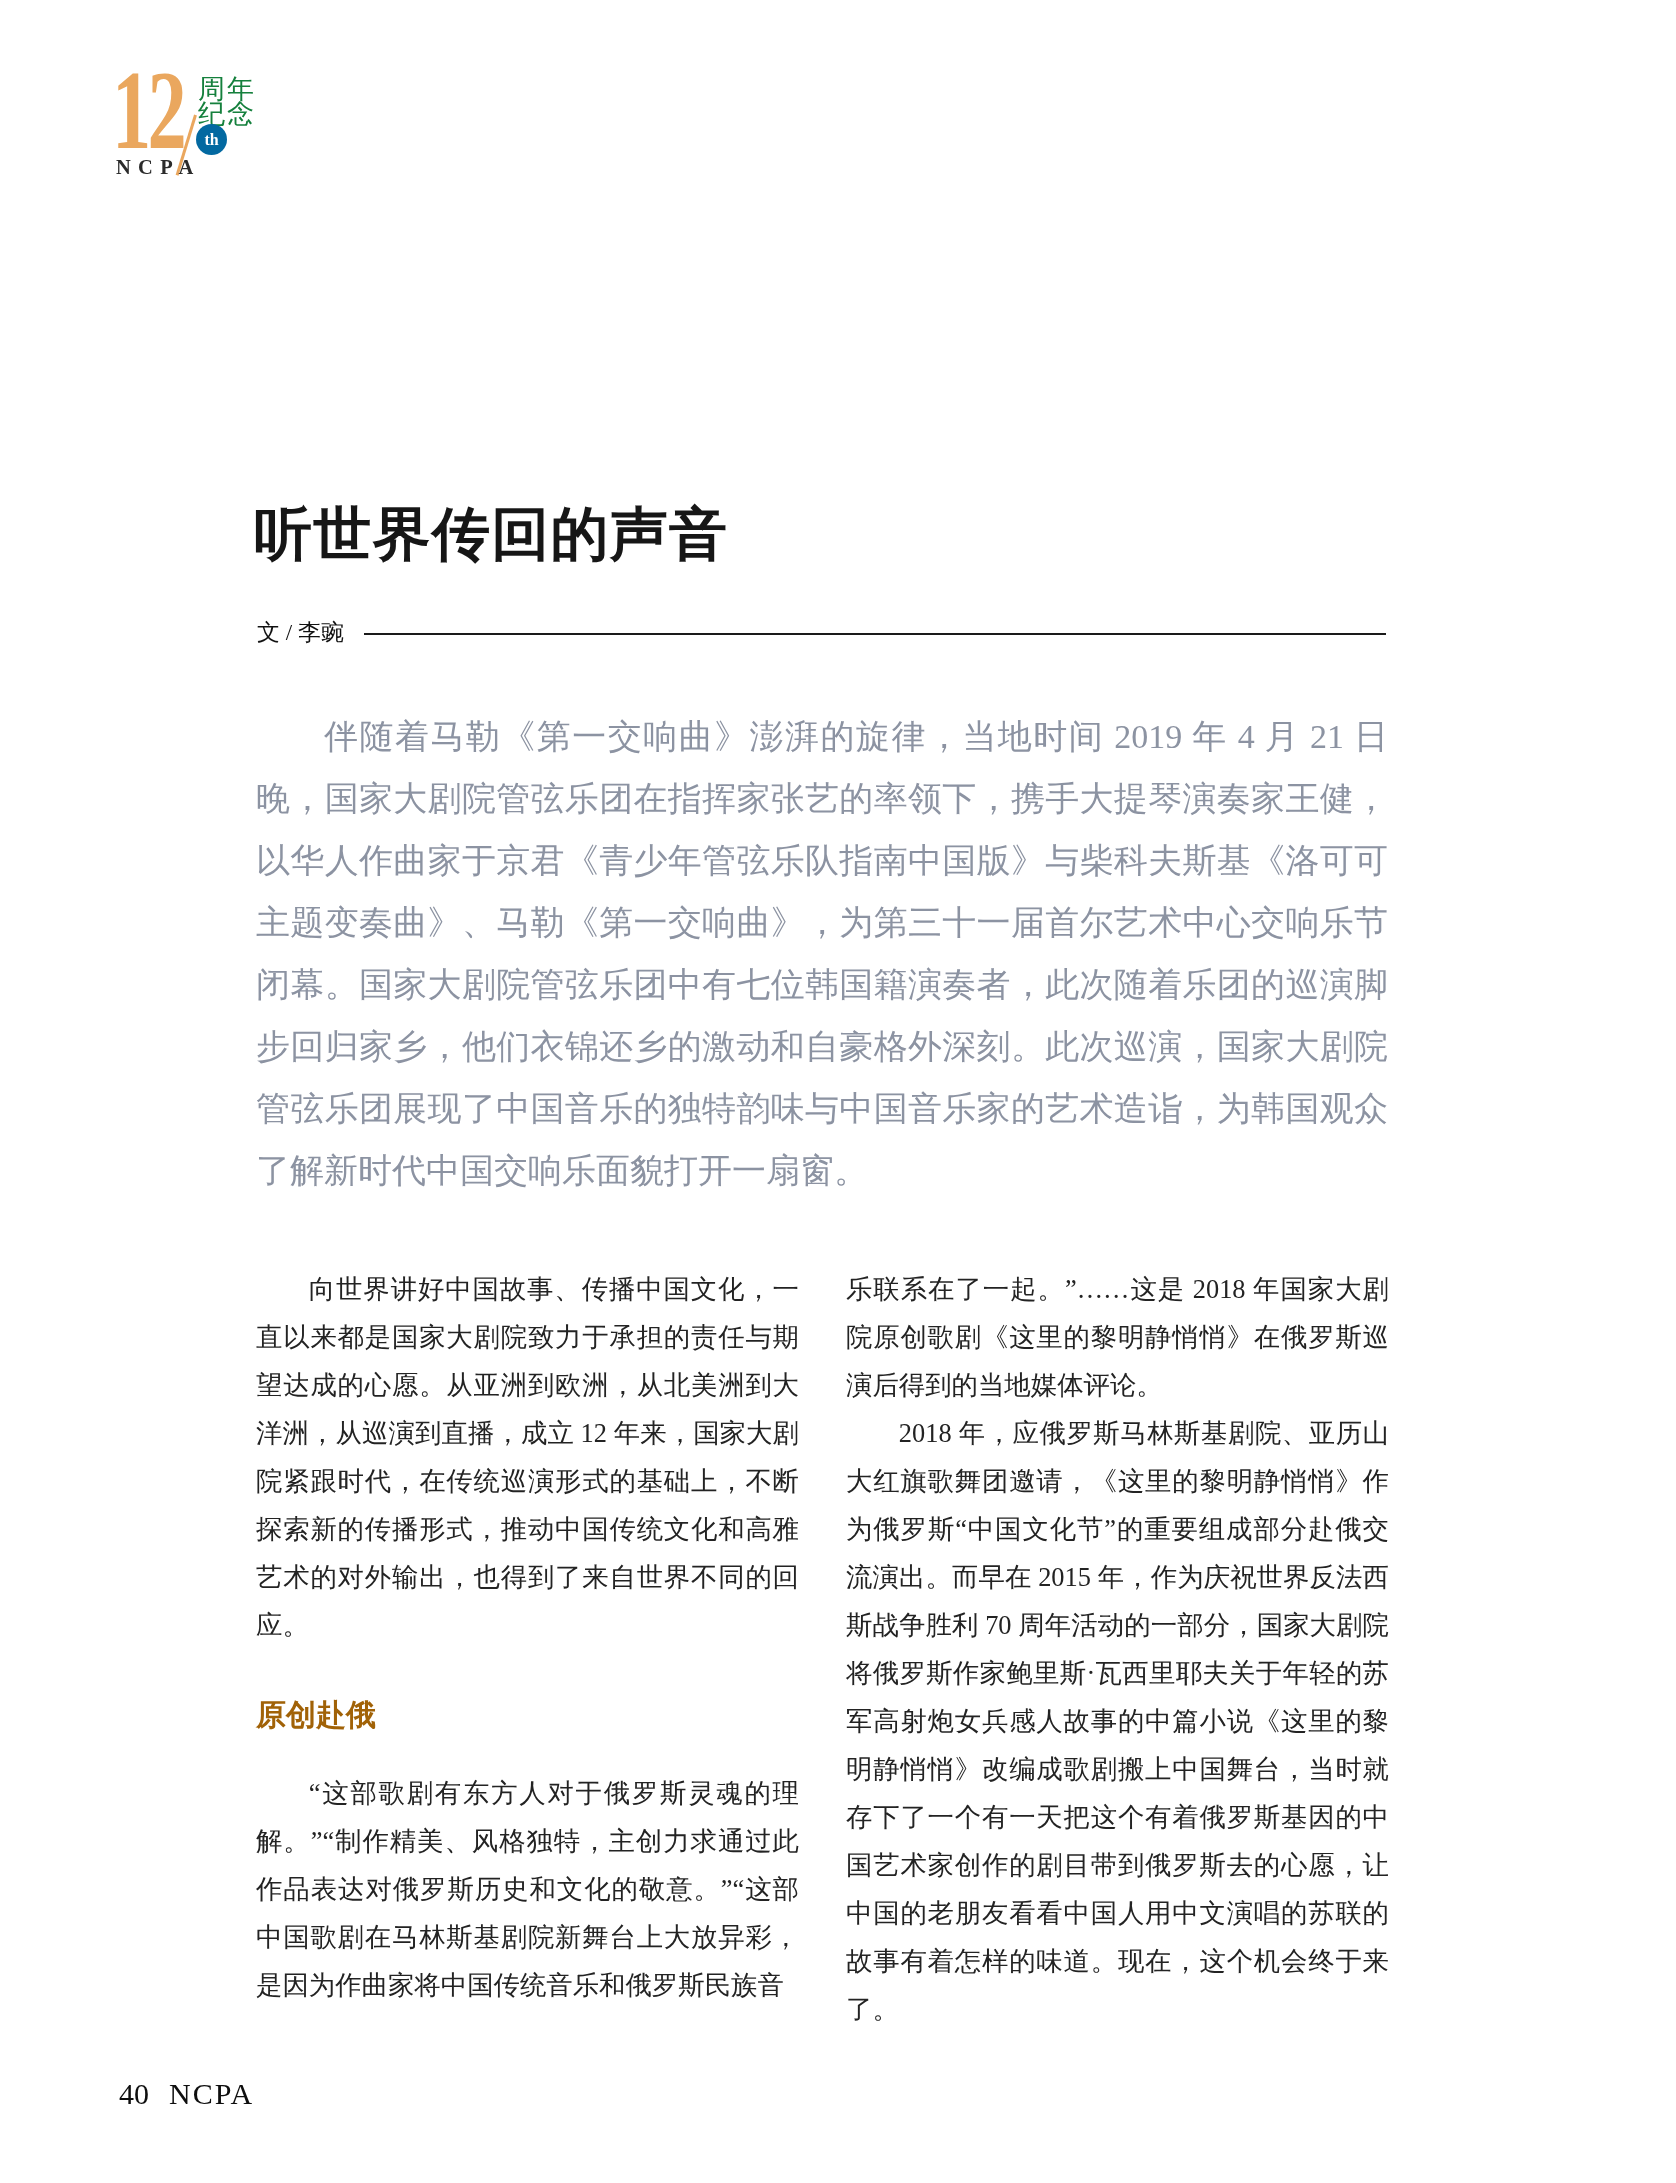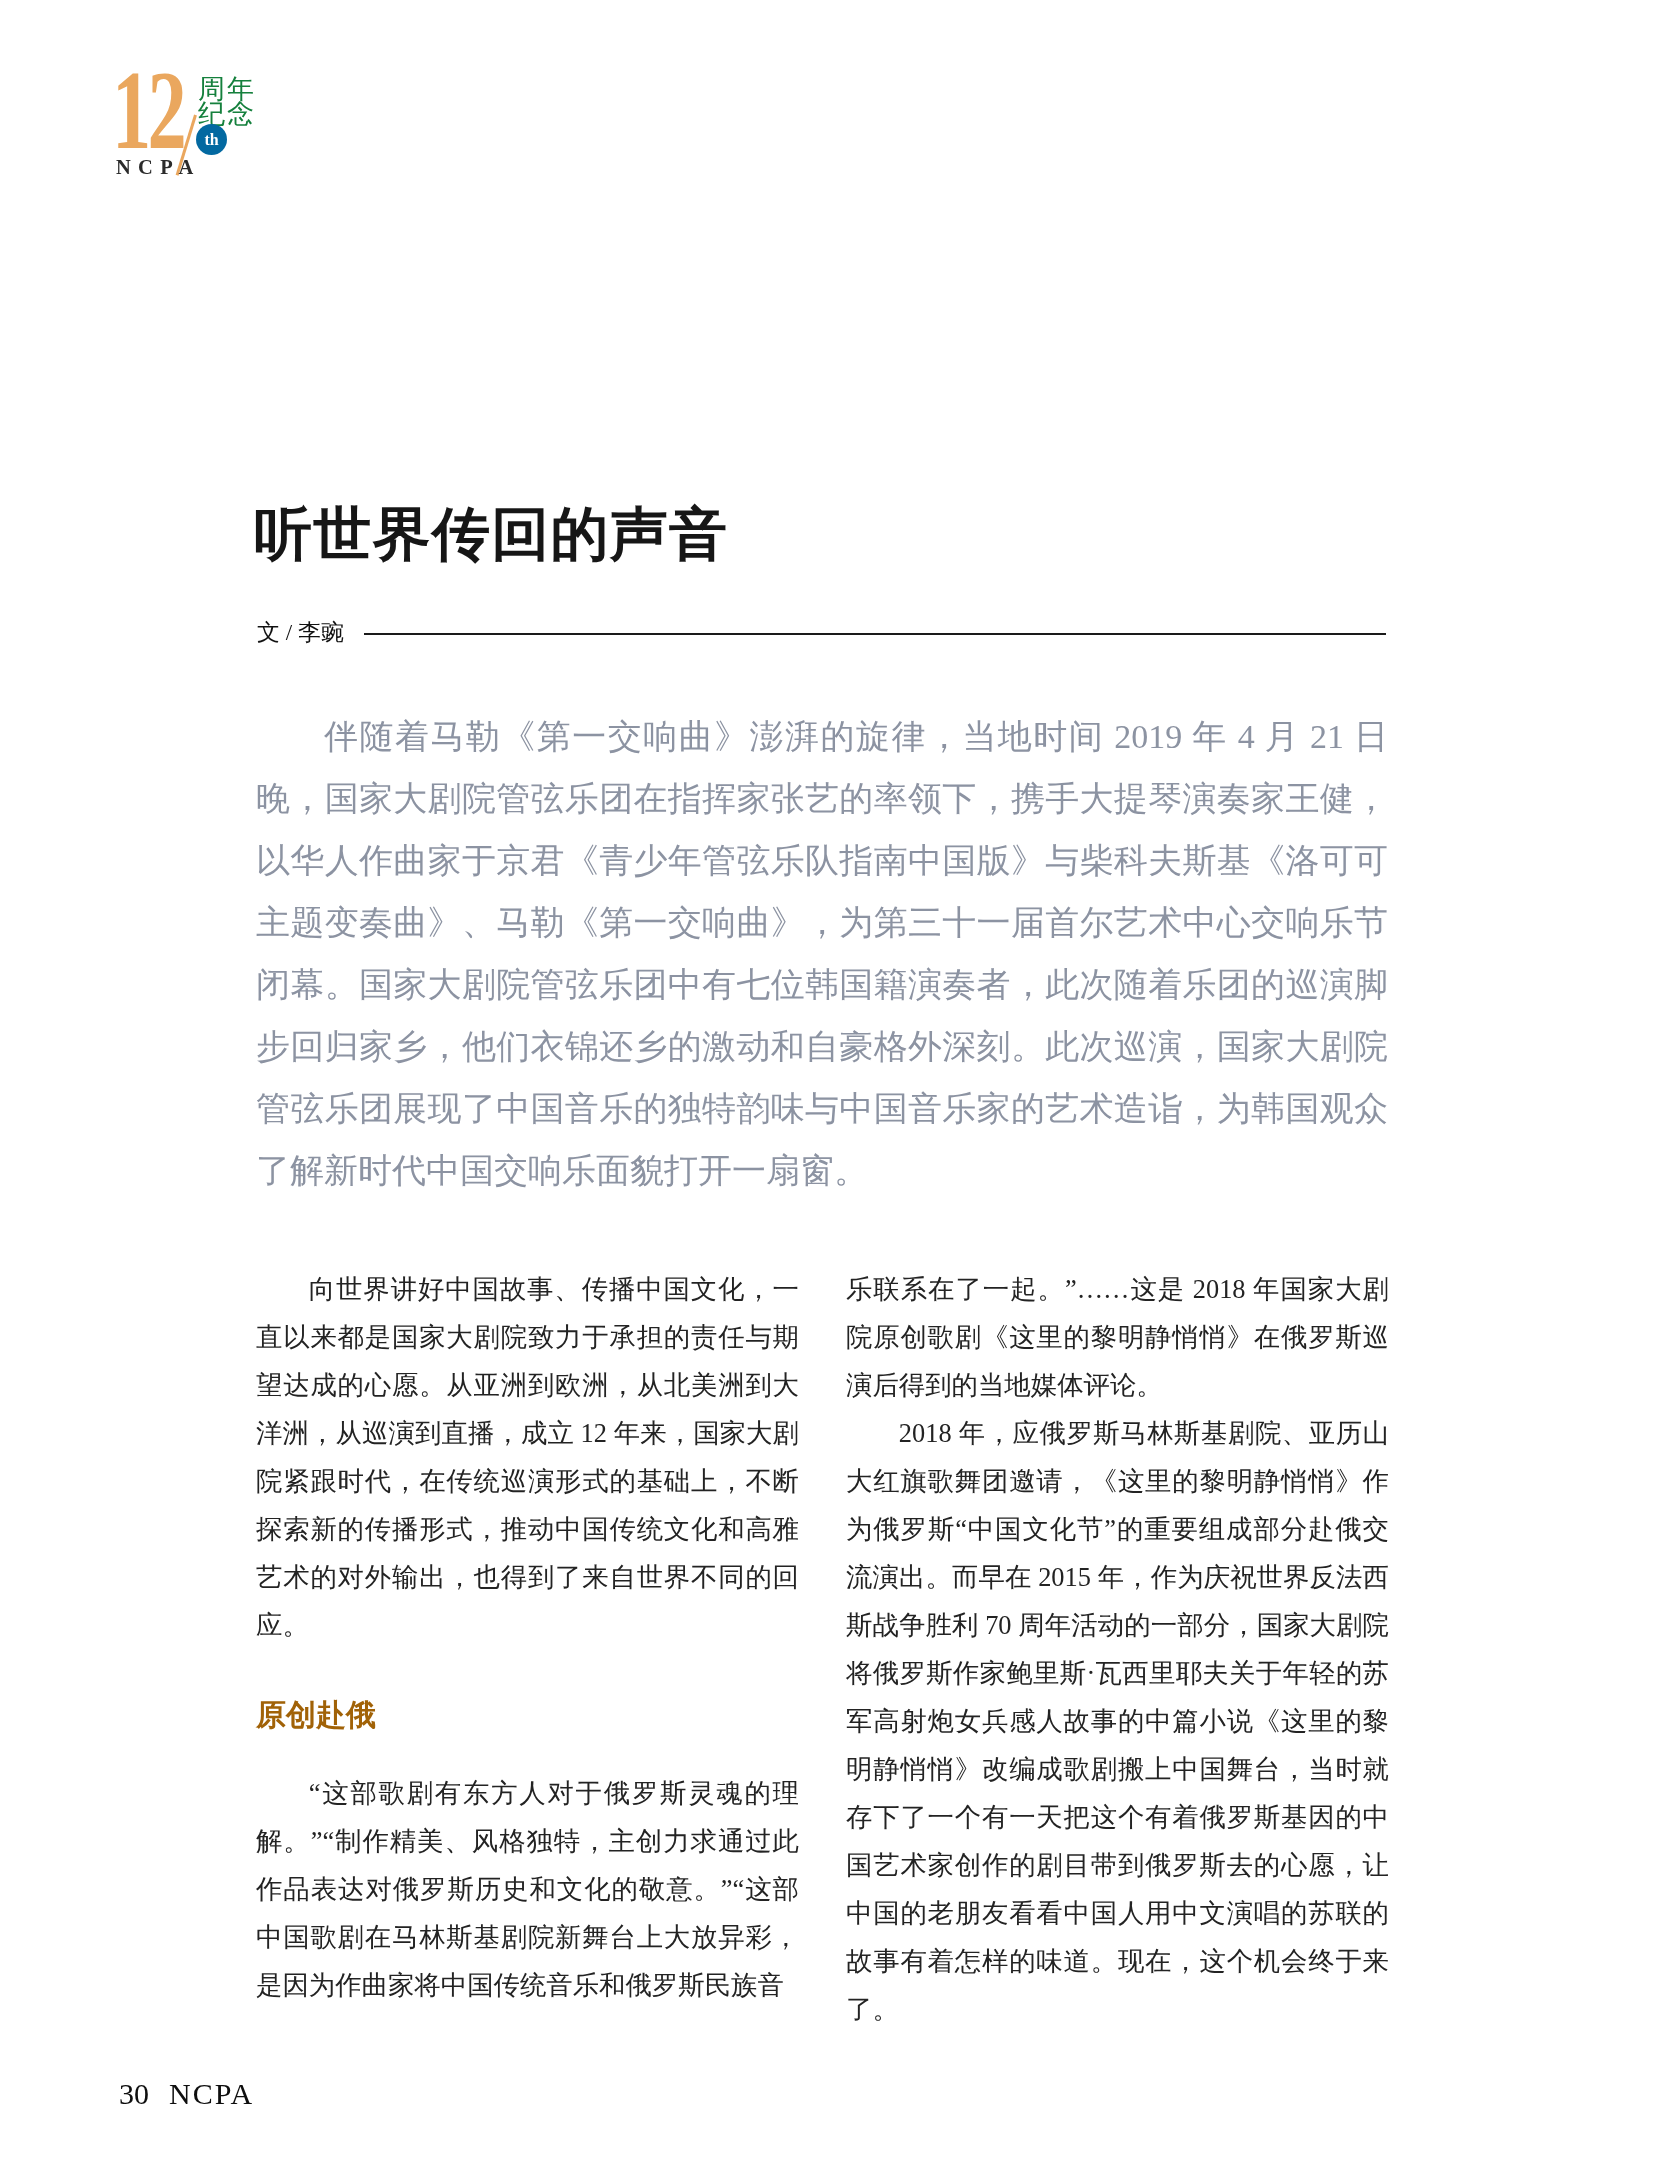--- a/index.html
+++ b/index.html
@@ -122,18 +122,18 @@
       <h3 class="section-heading">原创赴俄</h3>
       <p class="body-p indent">“这部歌剧有东方人对于俄罗斯灵魂的理解。”“制作精美、风格独特，主创力求通过此作品表达对俄罗斯历史和文化的敬意。”“这部中国歌剧在马林斯基剧院新舞台上大放异彩，是因为作曲家将中国传统音乐和俄罗斯民族音</p>
     </div>
     <div class="col">
       <p class="body-p">乐联系在了一起。”……这是 2018 年国家大剧院原创歌剧《这里的黎明静悄悄》在俄罗斯巡演后得到的当地媒体评论。</p>
       <p class="body-p indent">2018 年，应俄罗斯马林斯基剧院、亚历山大红旗歌舞团邀请，《这里的黎明静悄悄》作为俄罗斯“中国文化节”的重要组成部分赴俄交流演出。而早在 2015 年，作为庆祝世界反法西斯战争胜利 70 周年活动的一部分，国家大剧院将俄罗斯作家鲍里斯·瓦西里耶夫关于年轻的苏军高射炮女兵感人故事的中篇小说《这里的黎明静悄悄》改编成歌剧搬上中国舞台，当时就存下了一个有一天把这个有着俄罗斯基因的中国艺术家创作的剧目带到俄罗斯去的心愿，让中国的老朋友看看中国人用中文演唱的苏联的故事有着怎样的味道。现在，这个机会终于来了。</p>
     </div>
   </div>
 
   <div class="footer">
-    <span>30</span>
+    <span>40</span>
     <span class="brand">NCPA</span>
   </div>
 
 </div>
 
 
 </body></html>

